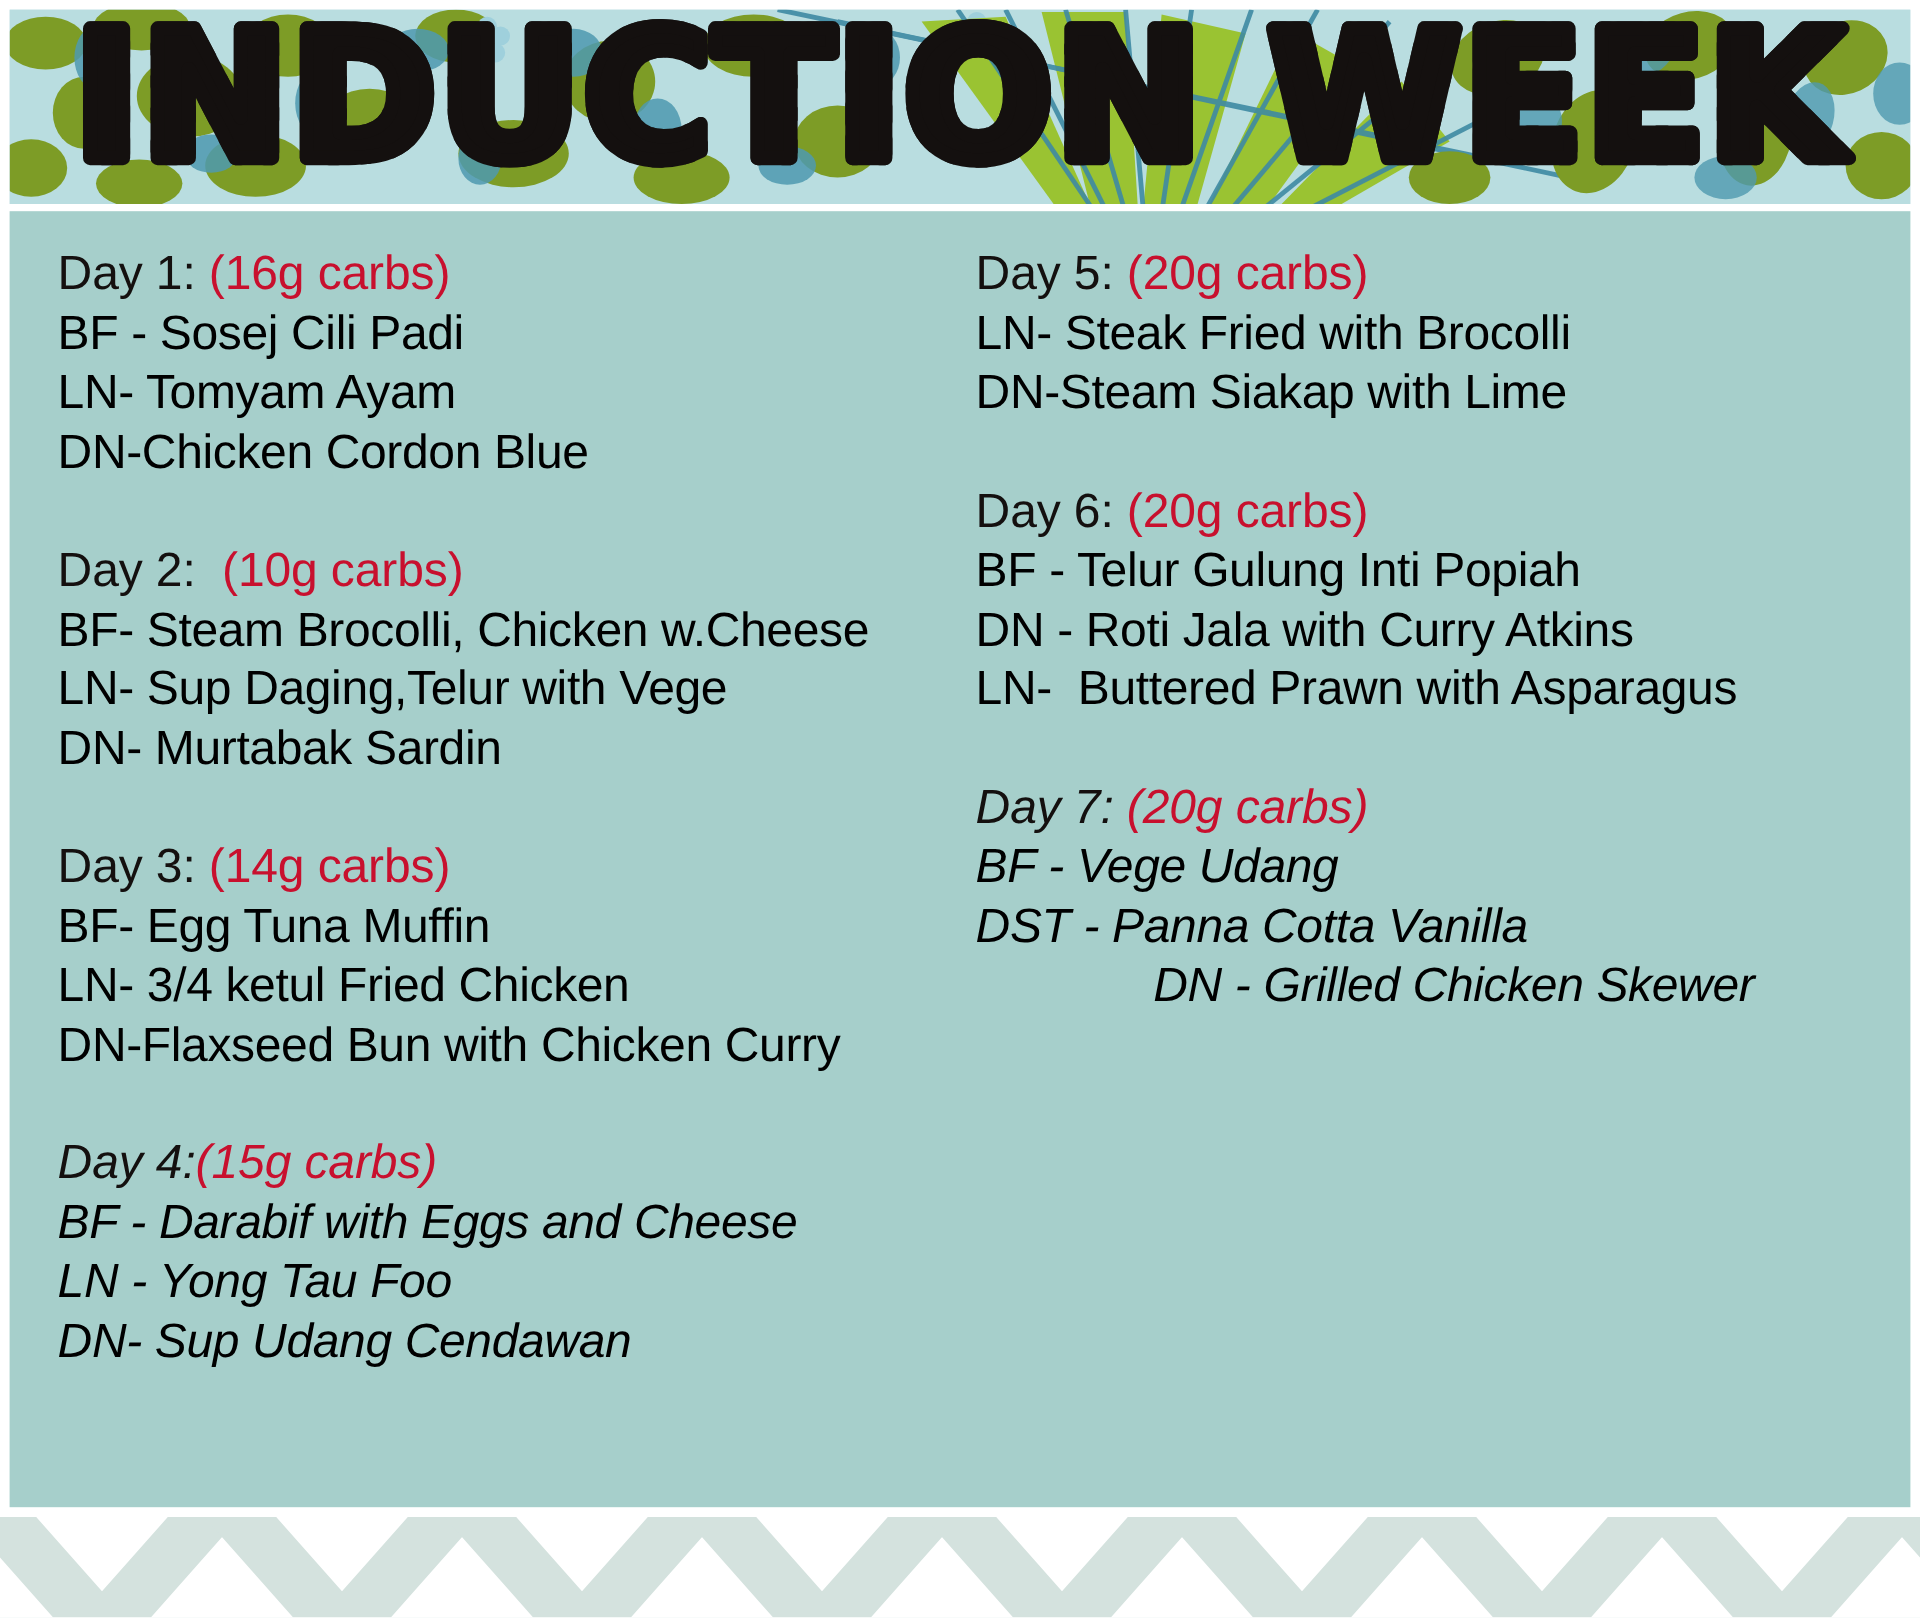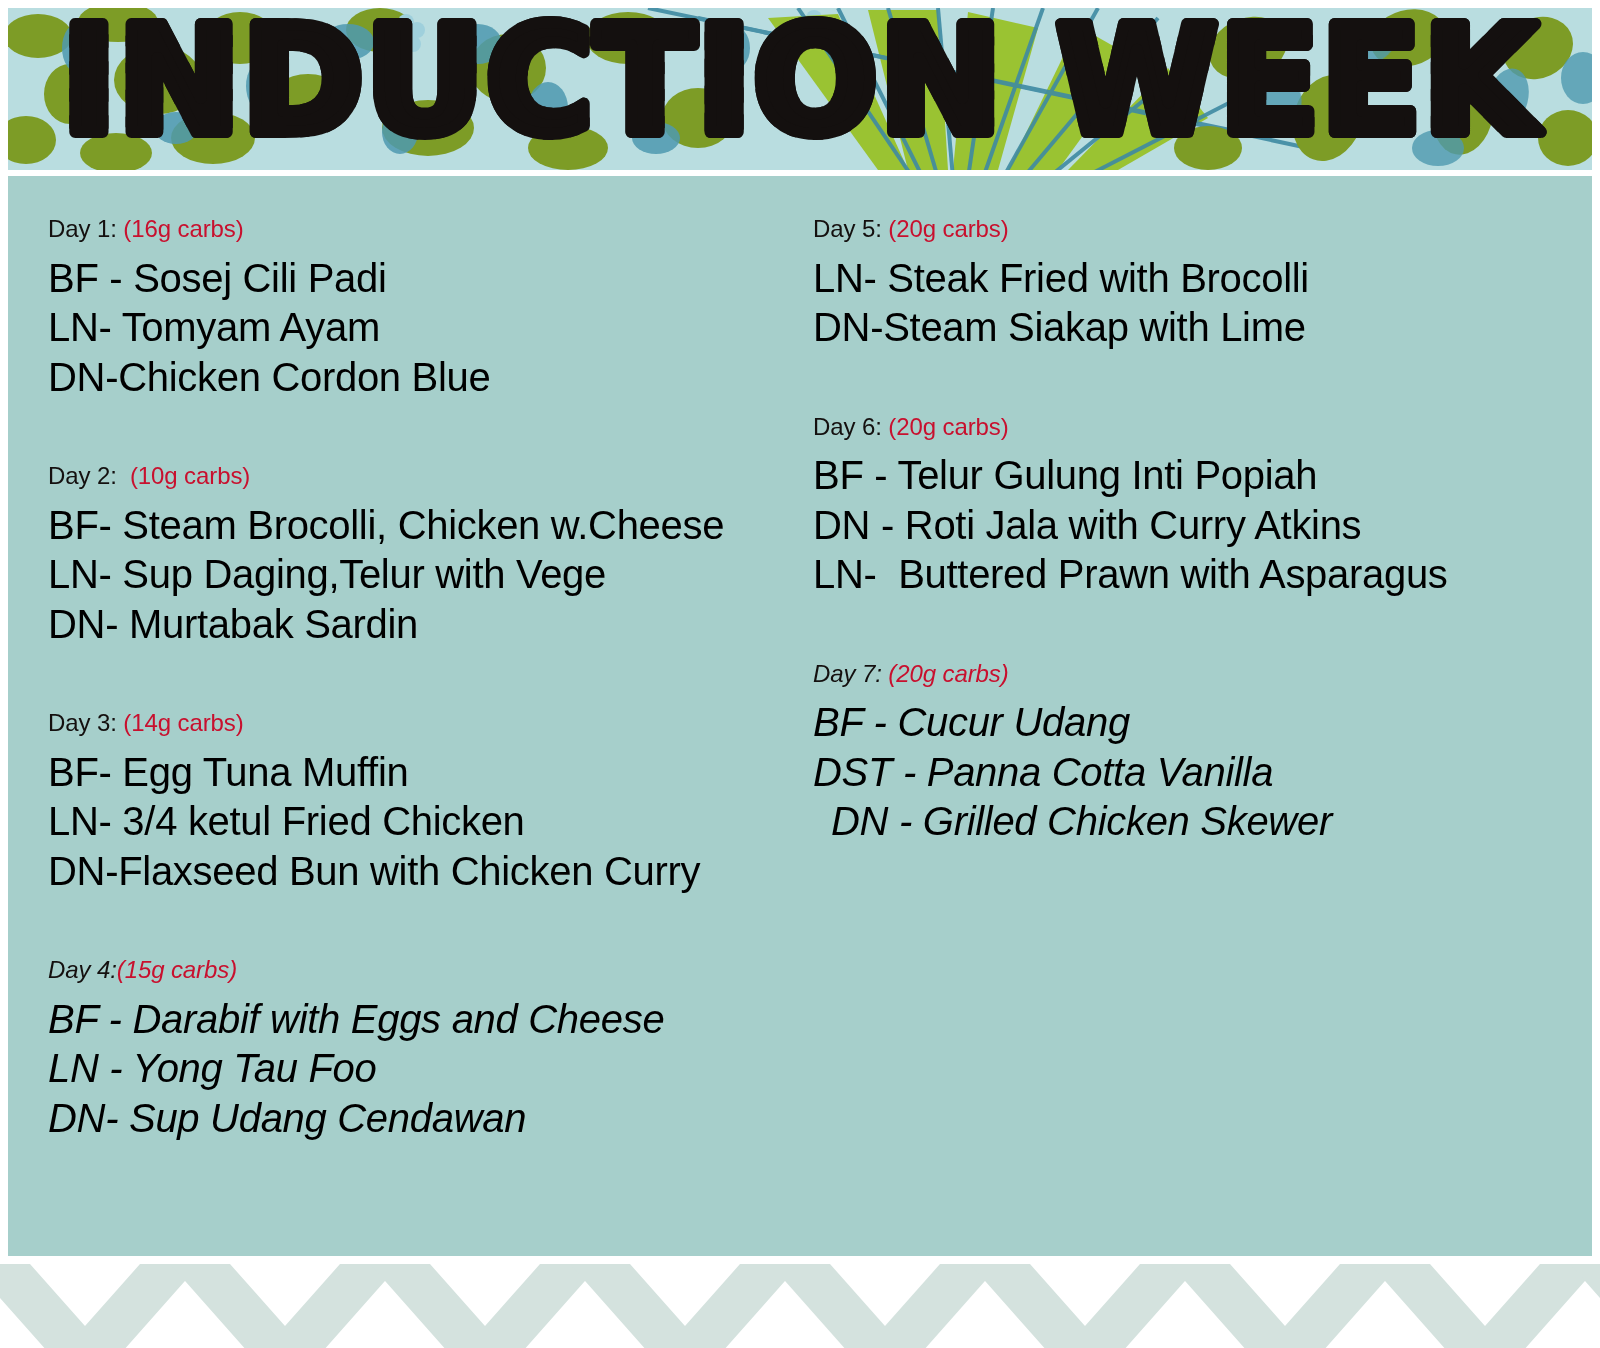--- a/index.html
+++ b/index.html
@@ -67,40 +67,40 @@
     padding-top:28px;
     flex:0 0 auto;
   }
   .col-left  { width:790px; padding-left:40px; }
   .col-right { width:794px; padding-left:15px; }
 
   .day-block { margin-bottom:49px; }
   .day-block:last-child { margin-bottom:0;font-style:italic; }
 
   .day-heading {
-    font-size:24px;
+    font-size:40px;
     line-height:49.5px;
     color:#14100f;
     font-weight:400;
     letter-spacing:-0.1px;
     white-space:pre;
   }
   .carbs {
     color:#c8102e;
   }
 
   .meal-line {
     font-size:40px;
     line-height:49.5px;
     color:#000000;
     font-weight:400;
     letter-spacing:-0.3px;
     white-space:pre;
   }
-  .meal-line.indent { padding-left:18px; }
+  .meal-line.indent { padding-left:18px;text-align:center; }
 
   
   .chevron-band {
     position:absolute;
     left:0;
     bottom:0;
     width:1600px;
     height:84px;
     background:#ffffff;
     overflow:hidden;
@@ -269,21 +269,21 @@
 
         <div class="day-block">
           <div class="day-heading"><span>Day 6: </span><span class="carbs">(20g carbs)</span></div>
           <div class="meal-line">BF - Telur Gulung Inti Popiah</div>
           <div class="meal-line">DN - Roti Jala with Curry Atkins</div>
           <div class="meal-line">LN-  Buttered Prawn with Asparagus</div>
         </div>
 
         <div class="day-block">
           <div class="day-heading"><span>Day 7: </span><span class="carbs">(20g carbs)</span></div>
-          <div class="meal-line">BF - Cucur Udang</div>
+          <div class="meal-line">BF - Vege Udang</div>
           <div class="meal-line">DST - Panna Cotta Vanilla</div>
           <div class="meal-line indent">DN - Grilled Chicken Skewer</div>
         </div>
 
       </div>
     </div>
   </div>
 
   <div class="chevron-band">
     <svg viewBox="0 0 1600 84" preserveAspectRatio="none">

